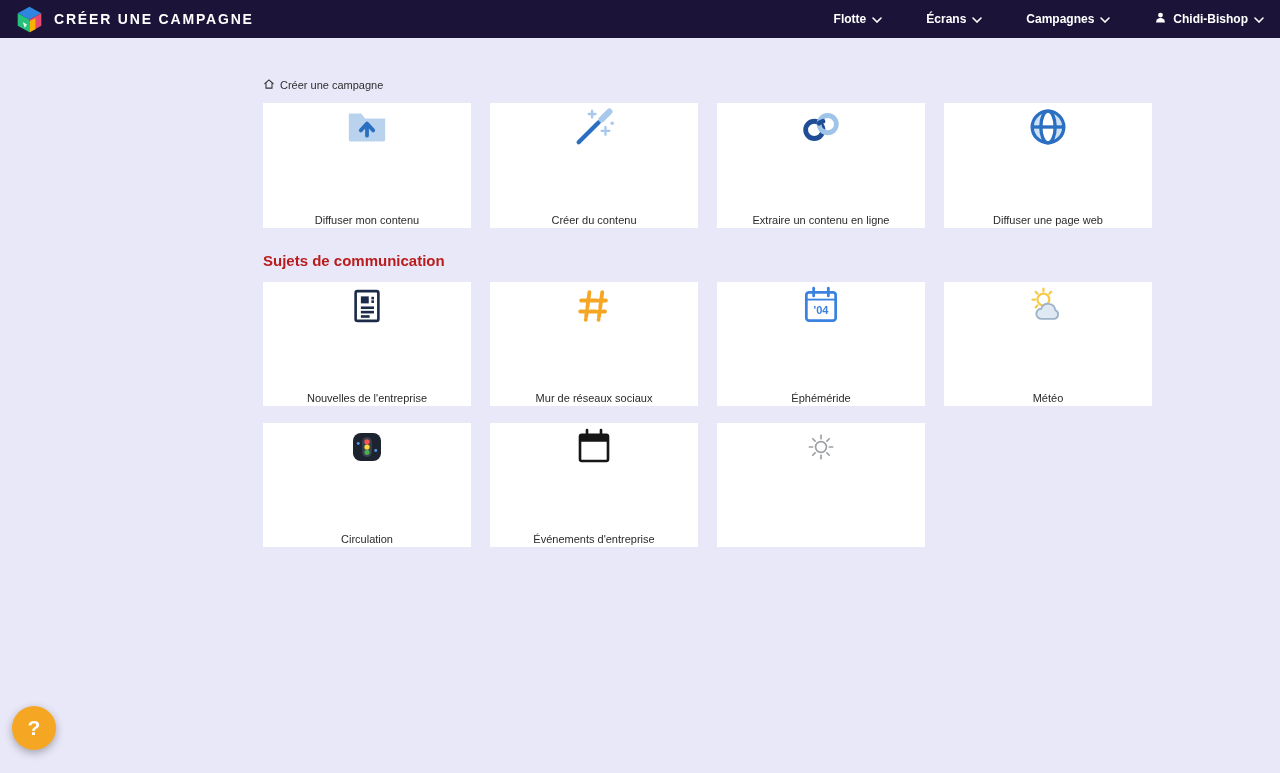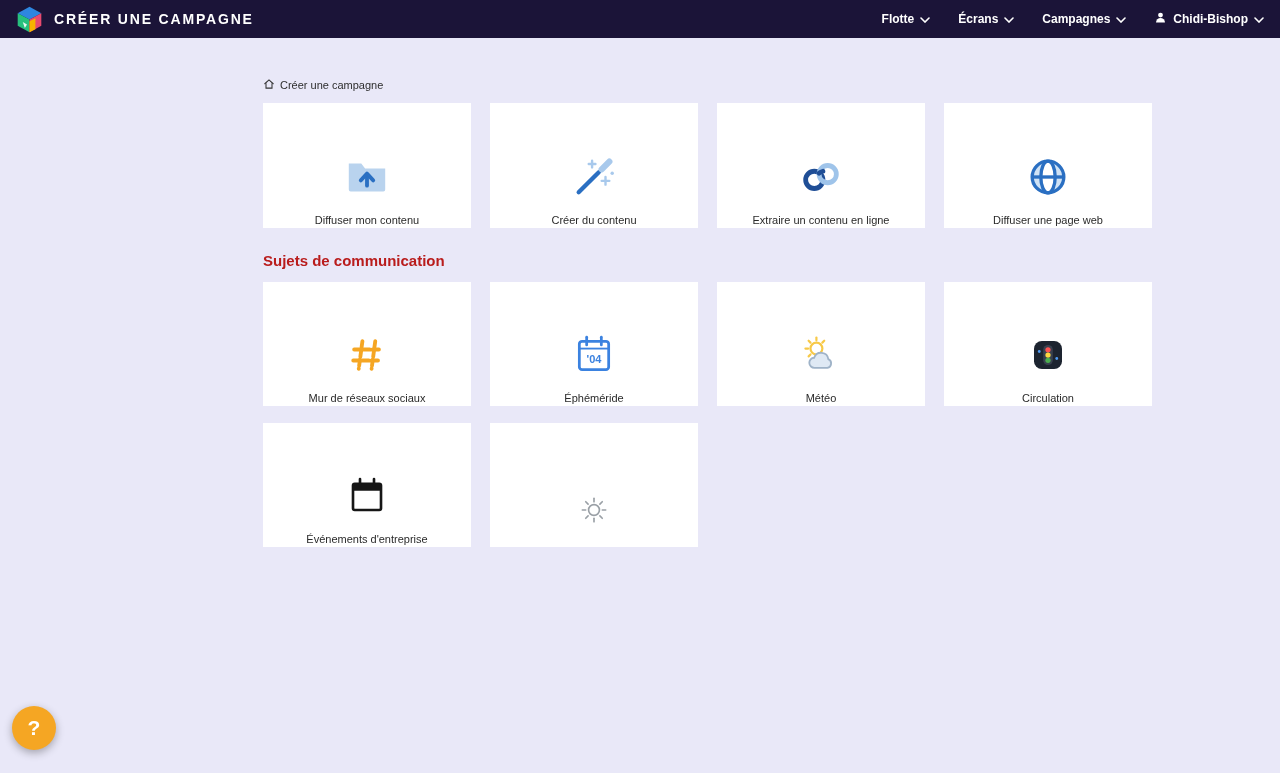--- a/index.html
+++ b/index.html
@@ -9,21 +9,21 @@
   
   .header {
     height: 38px; background: #1b1438;
     display: flex; align-items: center; padding: 0 16px;
   }
   .logo { width: 27px; height: 27px; margin-right: 11px; flex: none; }
   .app-title {
     color: #fff; font-weight: bold; font-size: 14px;
     letter-spacing: 0.13em; text-transform: uppercase;
   }
-  .nav { margin-left: auto; display: flex; align-items: center; gap: 28px; }
+  .nav { margin-left: auto; display: flex; align-items: center; gap: 44px; }
   .nav-item {
     color: #fff; font-size: 12px; font-weight: bold;
     display: flex; align-items: center; gap: 6px; cursor: pointer;
     white-space: nowrap;
   }
   .chev { display: inline-flex; margin-top: 1px; }
 
   
   .content { padding: 40px 0 0 263px; width: 1152px; }
   .breadcrumb {
@@ -32,21 +32,21 @@
   }
   .grid {
     display: grid; grid-template-columns: repeat(4, 208px);
     column-gap: 19px; width: 889px;
   }
   .grid-create { row-gap: 22px; }
   .grid-topics { row-gap: 17px; }
   .card {
     background: #fff; height: 125px;
     display: flex; flex-direction: column; align-items: center;
-    justify-content: flex-end; gap: 13px; cursor: pointer;
+    justify-content: space-between; gap: 13px; cursor: pointer;
   }
   .grid-topics .card { height: 124px; }
   .card .icon { height: 48px; display: flex; align-items: center; justify-content: center; }
   .card-label {
     font-size: 11px; color: #2a2a2a; text-align: center;
     padding: 0 10px; line-height: 1.25;
   }
   .section-title {
     color: #b91c1c; font-weight: bold; font-size: 15px;
     margin: 24px 0 13px;
@@ -181,20 +181,34 @@
       <span class="card-label">Diffuser une page web</span>
     </div>
 
   </div>
 
   <h2 class="section-title">Sujets de communication</h2>
 
   <div class="grid grid-topics">
 
 
+    <div class="card">
+      <span class="icon">
+        <svg viewBox="0 0 48 48" width="42" height="42" fill="none" stroke="#1c2b4a" stroke-width="3">
+          <rect x="11" y="7" width="26" height="34" rx="2"></rect>
+          <rect x="17" y="13" width="9" height="8" fill="#1c2b4a" stroke="none"></rect>
+          <line x1="29" y1="15" x2="32" y2="15"></line>
+          <line x1="29" y1="19" x2="32" y2="19"></line>
+          <line x1="17" y1="26" x2="32" y2="26"></line>
+          <line x1="17" y1="31" x2="32" y2="31"></line>
+          <line x1="17" y1="36" x2="27" y2="36"></line>
+        </svg>
+      </span>
+      <span class="card-label">Nouvelles de l'entreprise</span>
+    </div>
 
     <div class="card">
       <span class="icon">
         <svg viewBox="0 0 48 48" width="44" height="44" fill="none" stroke="#f5a623" stroke-width="4.2" stroke-linecap="round" stroke-dasharray="7 3">
           <line x1="19" y1="9" x2="15" y2="39"></line>
           <line x1="33" y1="9" x2="29" y2="39"></line>
           <line x1="10" y1="18" x2="39" y2="18"></line>
           <line x1="9" y1="30" x2="38" y2="30"></line>
         </svg>
       </span>

